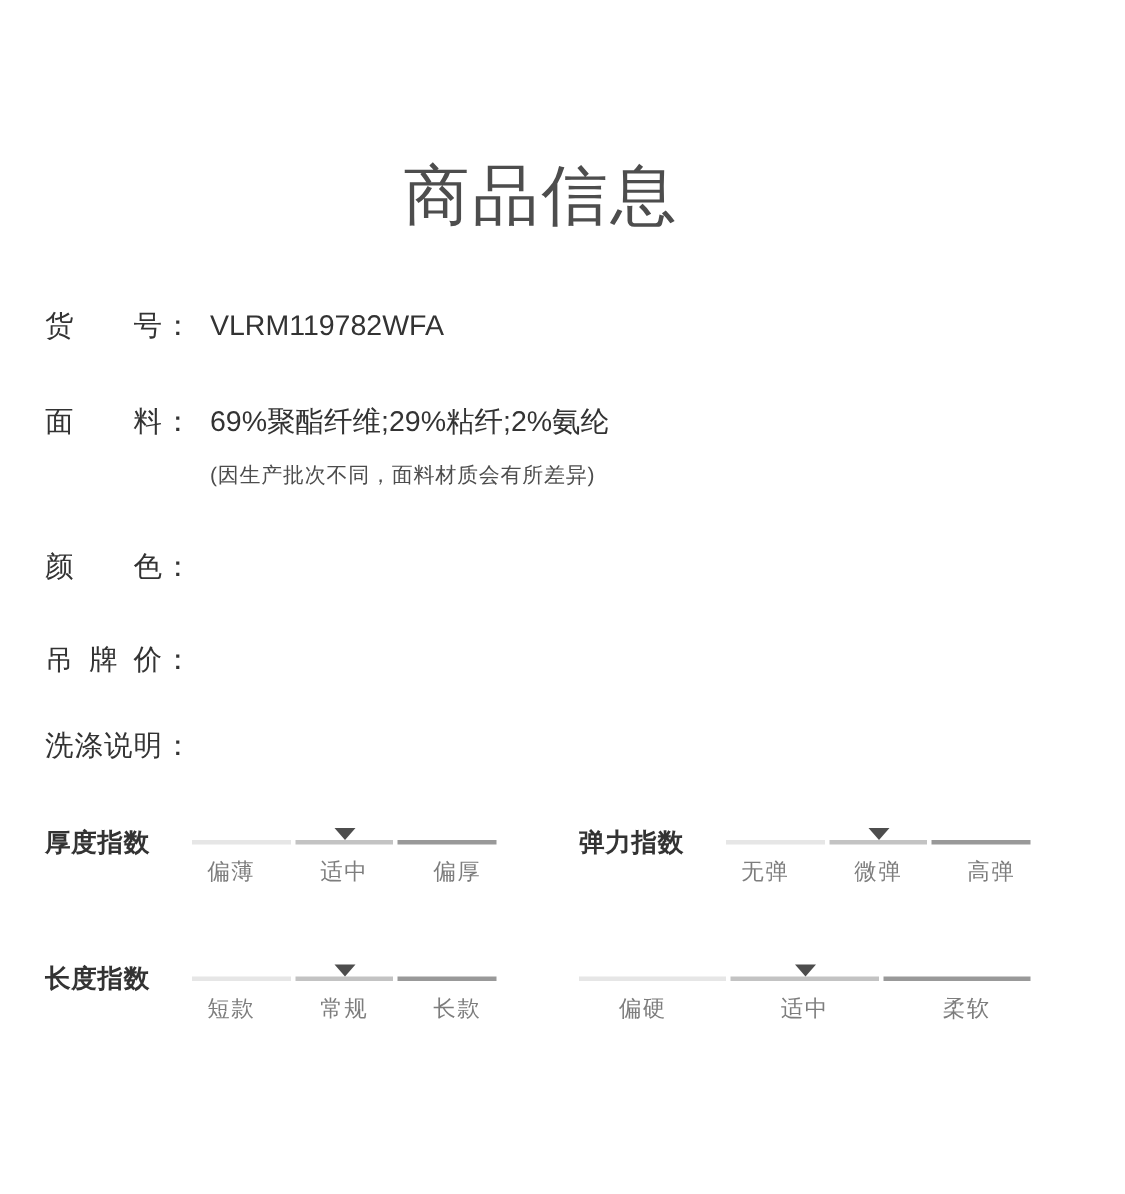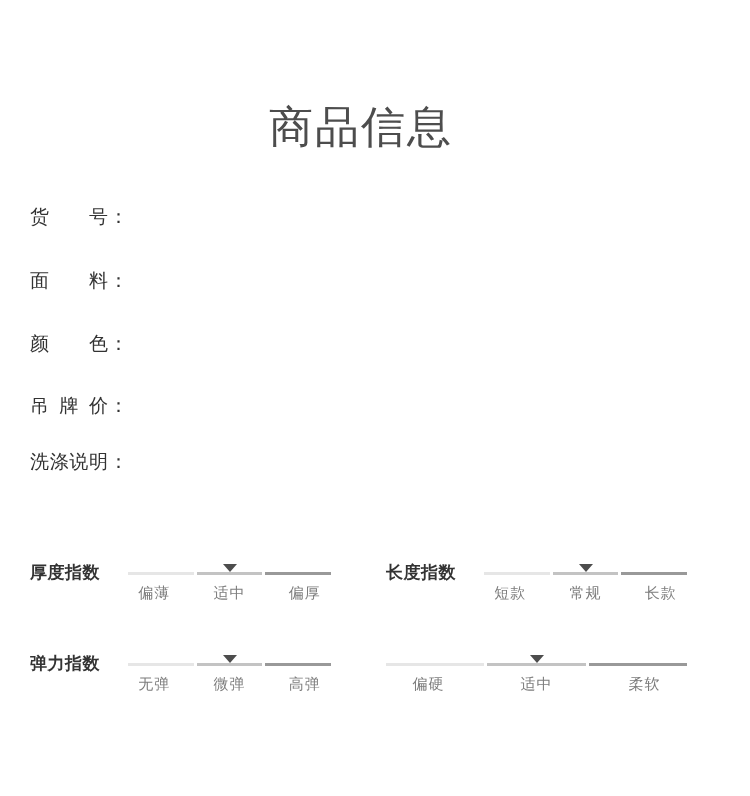--- a/index.html
+++ b/index.html
@@ -1,21 +1,21 @@
 <!DOCTYPE html>
 <html><head>
 <meta charset="utf-8">
 <style>
   * { margin:0; padding:0; box-sizing:border-box; }
   html,body { background:#fff; }
   .page {
     position:relative;
     width:722px; height:796px;
     background:#fff;
-    font-family:Liberation Mono, monospace;
+    font-family:Liberation Sans, sans-serif;
     color:#333;
     overflow:hidden;
   }
   
   .header { text-align:center; padding-top:104px; }
   .title {
     font-size:44px; font-weight:300; color:#4d4d4d;
     letter-spacing:2px; line-height:1.22;
   }
   .subtitle {
@@ -32,21 +32,21 @@
   .row-content { flex:1; min-width:0; }
   .row-note { font-size:14px; color:#4d4d4d; margin-top:8px; letter-spacing:0.5px; }
   .mb-a { margin-bottom:38px; }
   .mb-b { margin-bottom:37px; }
   .mb-c { margin-bottom:36px; }
   .mb-d { margin-bottom:28px; }
   .info-row--wash { line-height:31px; }
   .info-row--wash .row-value { max-width:548px; }
   
   .sliders {
-    margin-top:84px;
+    margin-top:38px;
     padding:0 35px 0 30px;
     display:grid;
     grid-template-columns:1fr 1fr;
     column-gap:55px;
     row-gap:51px;
   }
   .slider-item { display:flex; }
   .slider-label {
     width:98px; flex:none;
     font-size:17px; font-weight:700; color:#333; line-height:22px;
@@ -78,29 +78,36 @@
   <div class="info">
 
     <div class="info-row mb-a">
       <div class="row-label">
         <span class="label-chars">
             <span>货</span>
             <span>号</span>
           </span>
           <span class="label-colon">：</span>
       </div>
+      <div class="row-content">
+        <div class="row-value">VLRM119782WFA</div>
+      </div>
     </div>
 
     <div class="info-row mb-b">
       <div class="row-label">
         <span class="label-chars">
             <span>面</span>
             <span>料</span>
           </span>
           <span class="label-colon">：</span>
+      </div>
+      <div class="row-content">
+        <div class="row-value">69%聚酯纤维;29%粘纤;2%氨纶</div>
+        <div class="row-note">(因生产批次不同，面料材质会有所差异)</div>
       </div>
     </div>
 
     <div class="info-row mb-c">
       <div class="row-label">
         <span class="label-chars">
             <span>颜</span>
             <span>色</span>
           </span>
           <span class="label-colon">：</span>
@@ -145,54 +152,54 @@
         </div>
         <div class="options">
           <span>偏薄</span>
           <span>适中</span>
           <span>偏厚</span>
         </div>
       </div>
     </div>
 
     <div class="slider-item">
+      <div class="slider-label">弹力指数</div>
+      <div class="slider-body">
+        <div class="track">
+          <div class="seg" style="background: rgb(230, 230, 230);"></div>
+          <div class="seg" style="background: rgb(195, 195, 195);"></div>
+          <div class="seg" style="background: rgb(153, 153, 153);"></div>
+          <div class="marker" style="border-top-color: rgb(77, 77, 77); left: 50%;"></div>
+        </div>
+        <div class="options">
+          <span>无弹</span>
+          <span>微弹</span>
+          <span>高弹</span>
+        </div>
+      </div>
+    </div>
+
+    <div class="slider-item">
       <div class="slider-label">长度指数</div>
       <div class="slider-body">
         <div class="track">
           <div class="seg" style="background: rgb(230, 230, 230);"></div>
           <div class="seg" style="background: rgb(195, 195, 195);"></div>
           <div class="seg" style="background: rgb(153, 153, 153);"></div>
           <div class="marker" style="border-top-color: rgb(77, 77, 77); left: 50%;"></div>
         </div>
         <div class="options">
           <span>短款</span>
           <span>常规</span>
           <span>长款</span>
         </div>
       </div>
     </div>
 
     <div class="slider-item">
-      <div class="slider-label">弹力指数</div>
-      <div class="slider-body">
-        <div class="track">
-          <div class="seg" style="background: rgb(230, 230, 230);"></div>
-          <div class="seg" style="background: rgb(195, 195, 195);"></div>
-          <div class="seg" style="background: rgb(153, 153, 153);"></div>
-          <div class="marker" style="border-top-color: rgb(77, 77, 77); left: 50%;"></div>
-        </div>
-        <div class="options">
-          <span>无弹</span>
-          <span>微弹</span>
-          <span>高弹</span>
-        </div>
-      </div>
-    </div>
-
-    <div class="slider-item">
       <div class="slider-body">
         <div class="track">
           <div class="seg" style="background: rgb(230, 230, 230);"></div>
           <div class="seg" style="background: rgb(195, 195, 195);"></div>
           <div class="seg" style="background: rgb(153, 153, 153);"></div>
           <div class="marker" style="border-top-color: rgb(77, 77, 77); left: 50%;"></div>
         </div>
         <div class="options">
           <span>偏硬</span>
           <span>适中</span>

